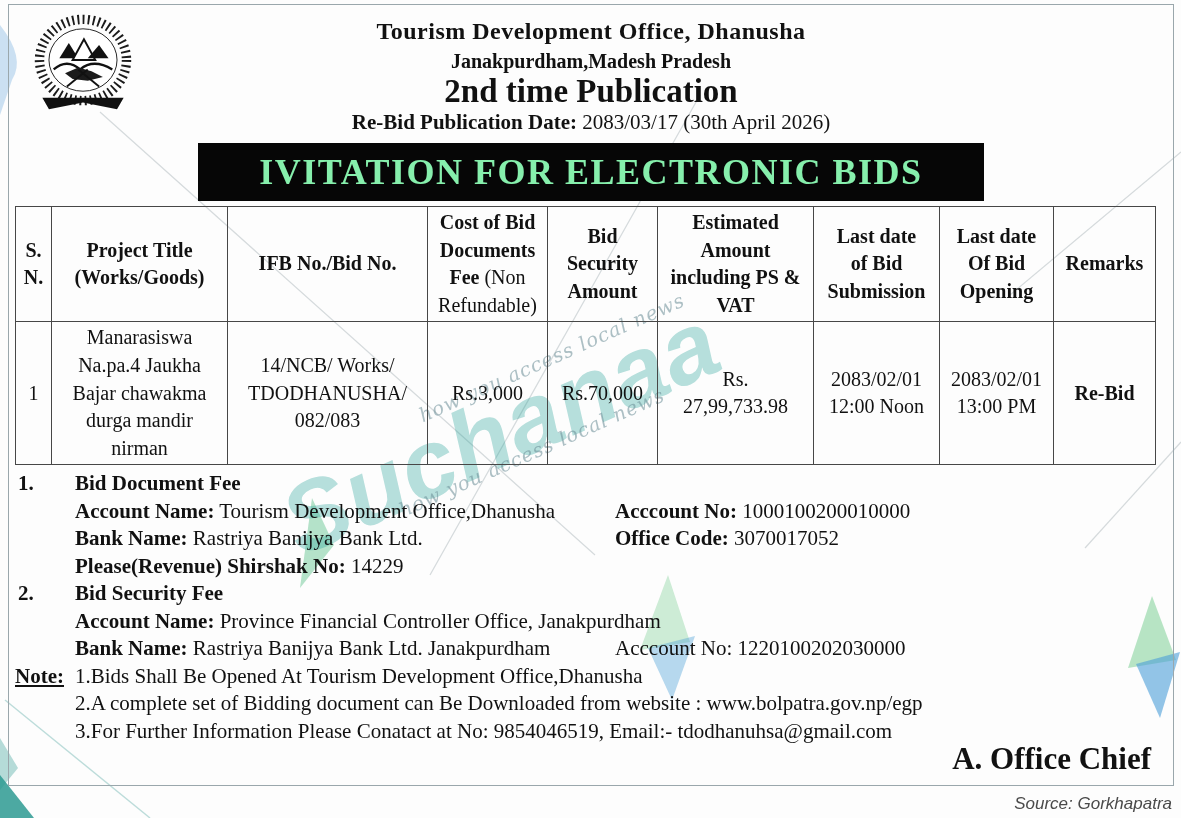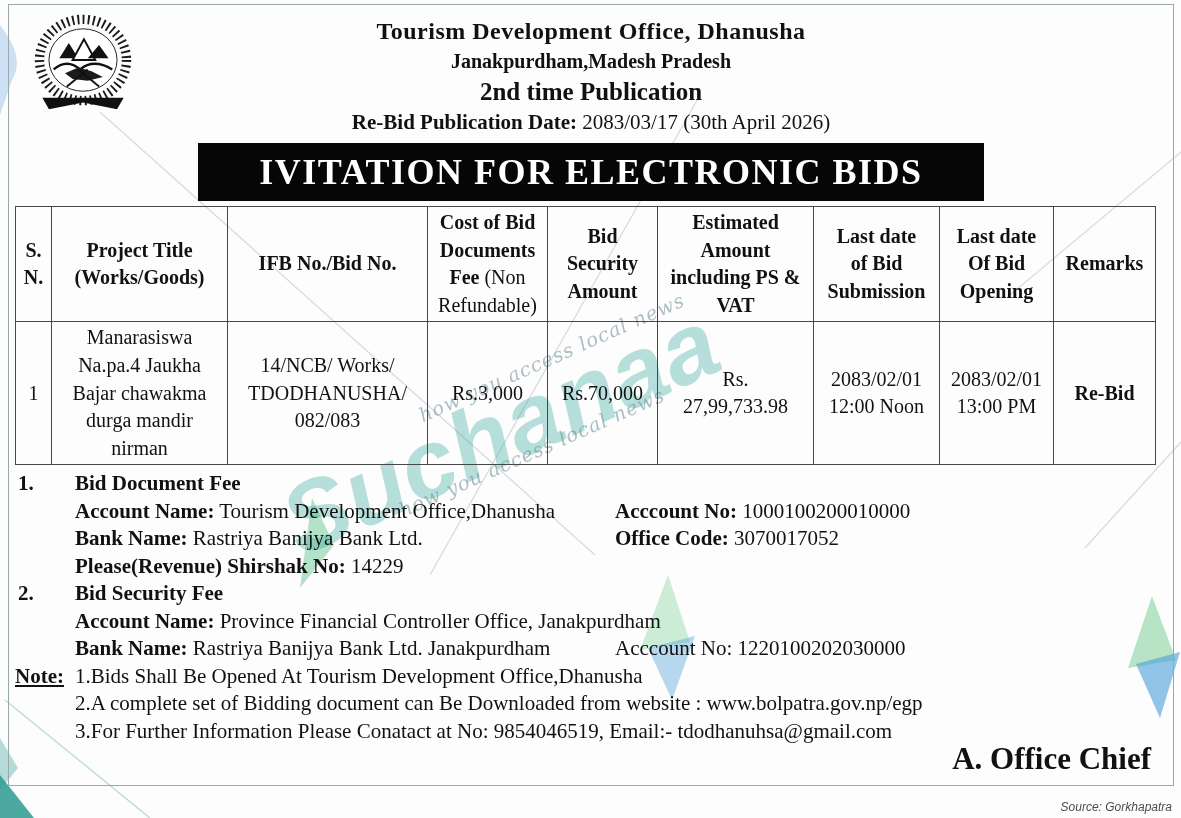--- a/index.html
+++ b/index.html
@@ -4,24 +4,24 @@
 <style>
   html,body{margin:0;padding:0;background:#e9e9e9;}
   .page{position:relative;width:1181px;height:818px;background:#fdfdfd;overflow:hidden;
         font-family:"Liberation Serif", serif;color:#111;}
   .notice{position:absolute;left:8px;top:4px;width:1164px;height:780px;border:1px solid #9aa7ac;background:transparent;}
   
   .header{position:relative;text-align:center;padding-top:9px;}
   .logo{position:absolute;left:22px;top:8px;width:104px;height:112px;}
   .office-name{font-size:24px;font-weight:bold;line-height:34px;letter-spacing:.5px;}
   .address{font-size:20px;font-weight:bold;line-height:25px;margin-top:1px;}
-  .publication{font-size:25px;font-weight:bold;line-height:29px;margin-top:3px;}
+  .publication{font-size:33px;font-weight:bold;line-height:29px;margin-top:3px;}
   .rebid{font-size:21px;line-height:25px;margin-top:4px;}
   .rebid .lbl{font-weight:bold;}
-  .banner{width:786px;height:58px;margin:8px auto 0 auto;background:#060606;color:#ffffff;
+  .banner{width:786px;height:58px;margin:8px auto 0 auto;background:#060606;color:#86efac;
           display:flex;align-items:center;justify-content:center;
           font-size:36px;font-weight:bold;letter-spacing:1.5px;}
   
   table.bids{border-collapse:collapse;table-layout:fixed;width:1140px;margin:5px 0 0 6px;font-size:20px;}
   table.bids th, table.bids td{border:1.5px solid #474747;text-align:center;vertical-align:middle;
           padding:2px 3px;line-height:1.38;background:transparent;}
   table.bids th{font-weight:bold;}
   tr.hrow{height:112px;} tr.drow{height:138px;}
   .pre{white-space:pre-line;}
   td.cell-project{text-align:left;padding-left:6px;}
@@ -29,21 +29,21 @@
   .th-reg{font-weight:normal;}
   
   .details{position:relative;margin-top:5px;font-size:21px;}
   .dline{position:relative;line-height:27.5px;padding-left:66px;}
   .dline .num{position:absolute;left:9px;top:0;font-weight:bold;}
   .dline .notelbl{position:absolute;left:6px;top:0;font-weight:bold;text-decoration:underline;}
   .dline .rcol{position:absolute;left:606px;top:0;white-space:nowrap;}
   .b{font-weight:bold;}
   .signature{text-align:right;padding-right:22px;font-size:31px;font-weight:bold;line-height:30px;margin-top:-1px;}
   .source-credit{position:absolute;right:9px;bottom:4px;font-family:"Liberation Sans", sans-serif;
-          font-style:italic;font-size:12px;color:#4a4a4a;}
+          font-style:italic;font-size:17px;color:#4a4a4a;}
   
   .wm{position:absolute;pointer-events:none;white-space:nowrap;}
   .wm-brand{left:263px;top:383px;width:474px;text-align:center;
           font-family:"Liberation Sans", sans-serif;font-weight:bold;font-style:italic;
           font-size:97px;line-height:1;color:rgba(45,164,156,.34);letter-spacing:1px;
           transform:rotate(-24deg);}
   .wm-tag{font-family:"DejaVu Serif", serif;font-style:italic;font-size:19.5px;
           color:rgba(105,140,150,.55);letter-spacing:1px;transform:rotate(-24deg);transform-origin:left center;}
   .wm-tag1{left:420px;top:405px;}
   .wm-tag2{left:400px;top:500px;}

